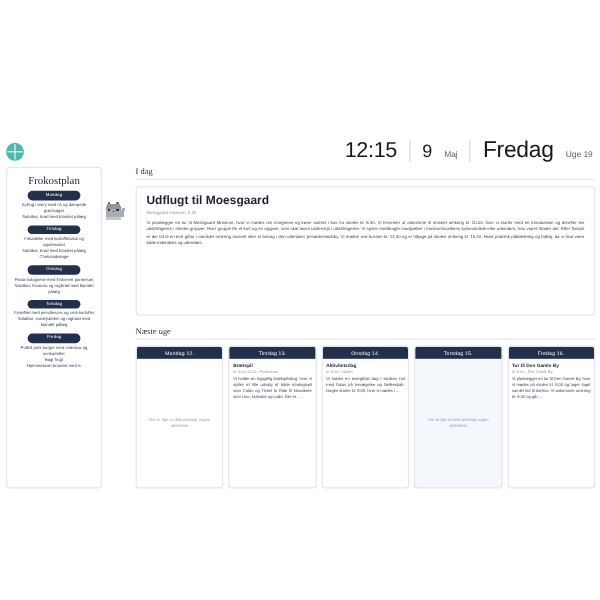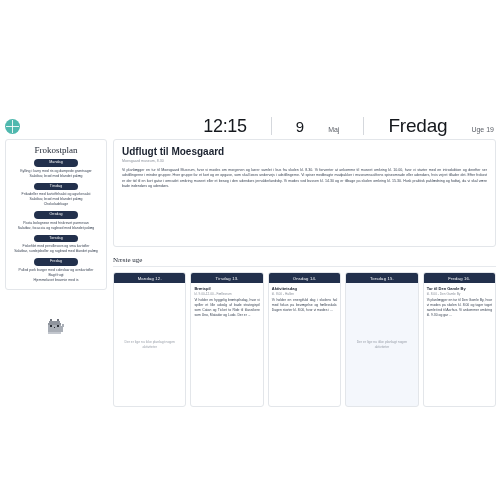--- a/index.html
+++ b/index.html
@@ -69,21 +69,21 @@
     top: 50%;
     height: 1px;
     margin-top: -0.5px;
     background: #ffffff;
     opacity: .85;
   }
 
   .clock {
     display: flex;
     align-items: baseline;
-    gap: 24px;
+    gap: 10px;
     color: #15181d;
     justify-content: center;
   }
   .clock .time {
     font-size: 18px;
     letter-spacing: -0.3px;
   }
   .clock .divider {
     width: 1px;
     align-self: stretch;
@@ -114,21 +114,21 @@
     box-sizing: border-box;
     flex: 1;
     min-height: 0;
   }
 
   
   .sidebar {
     width: 102px;
     flex: none;
     display: flex;
-    flex-direction: column;
+    flex-direction: row;
   }
 
   .lunch-card {
     border: 1px solid #e3e6ea;
     border-radius: 3px;
     background: #ffffff;
     padding: 5px 4px 6px;
     box-sizing: border-box;
   }
 
@@ -346,20 +346,21 @@
             <rect x="9" y="11" width="1" height="1" fill="#2b2f36"></rect>
             <rect x="3" y="16" width="13" height="2" fill="#c3c7ce"></rect>
             <rect x="16" y="10" width="2" height="6" fill="#a9aeb6"></rect>
             <rect x="17" y="8" width="2" height="3" fill="#a9aeb6"></rect>
           </svg>
         </div>
       </div>
 
       <div class="main">
 
+        <div class="section-head">I dag</div>
 
         <div class="today-card">
           <div class="today-title">Udflugt til Moesgaard</div>
           <div class="today-meta">Moesgaard museum, 8.30</div>
           <div class="today-body">Vi planlægger en tur til Moesgaard Museum, hvor vi mødes om morgenen og kører samlet i bus fra skolen kl. 8.30. Vi forventer at ankomme til museet omkring kl. 10.00, hvor vi starter med en introduktion og derefter ser udstillingerne i mindre grupper. Hver gruppe får et kort og en opgave, som skal løses undervejs i udstillingerne. Vi spiser medbragte madpakker i museumscaféens spiseområde eller udendørs, hvis vejret tillader det. Efter frokost er der tid til en kort gåtur i området omkring museet eller et besøg i den udendørs jernalderlandsby. Vi mødes ved bussen kl. 14.30 og er tilbage på skolen omkring kl. 15.30. Husk praktisk påklædning og fodtøj, da vi skal være både indendørs og udendørs.</div>
         </div>
 
         <div class="section-head">Næste uge</div>
 
         <div class="week-grid">

